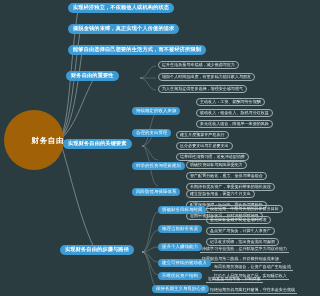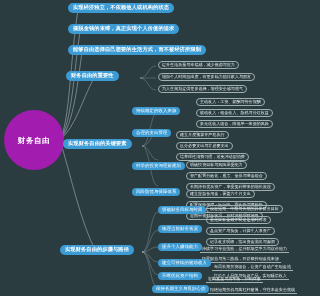--- a/index.html
+++ b/index.html
@@ -13,22 +13,22 @@
   #mindmap{position:absolute;inset:0;width:300px;height:296px;}
   .edge{fill:none;stroke:#cfd8d8;stroke-width:0.6;opacity:.75;}
   .edge-thin{fill:none;stroke:#b9c4c4;stroke-width:0.5;opacity:.6;}
 
   .node{position:absolute;box-sizing:border-box;display:flex;align-items:center;}
   .node span{display:block;width:100%;}
 
   
   .root{
     width:60px;height:60px;border-radius:50%;
-    background:#a21caf;color:#ffffff;
-    justify-content:center;text-align:center;
+    background:#a16207;color:#ffffff;
+    justify-content:center;text-align:right;
     font-size:7.5px;font-weight:bold;letter-spacing:.6px;
     line-height:1.2;
   }
   
   .pill{
     background:#3d9bd4;color:#ffffff;
     border-radius:9px;
     font-size:5.2px;line-height:1.15;
     padding:2px 5px;
     white-space:nowrap;

